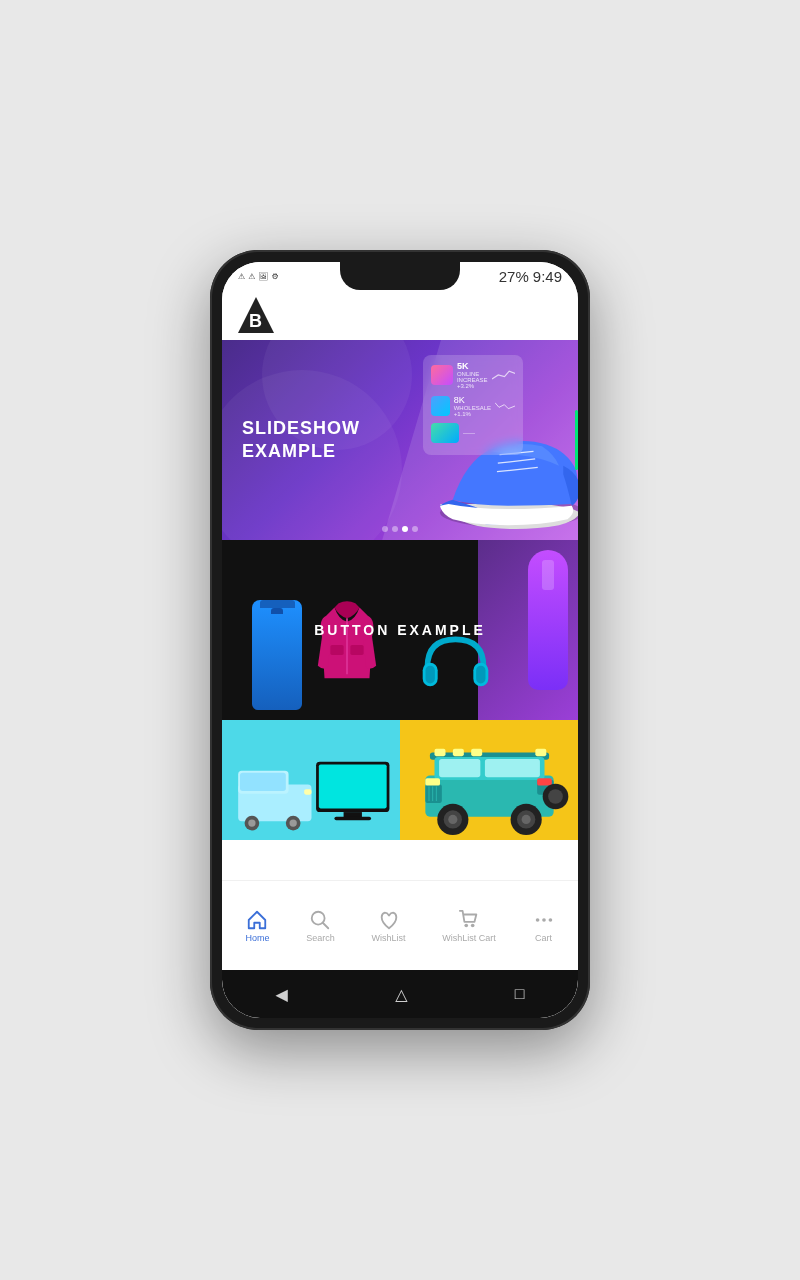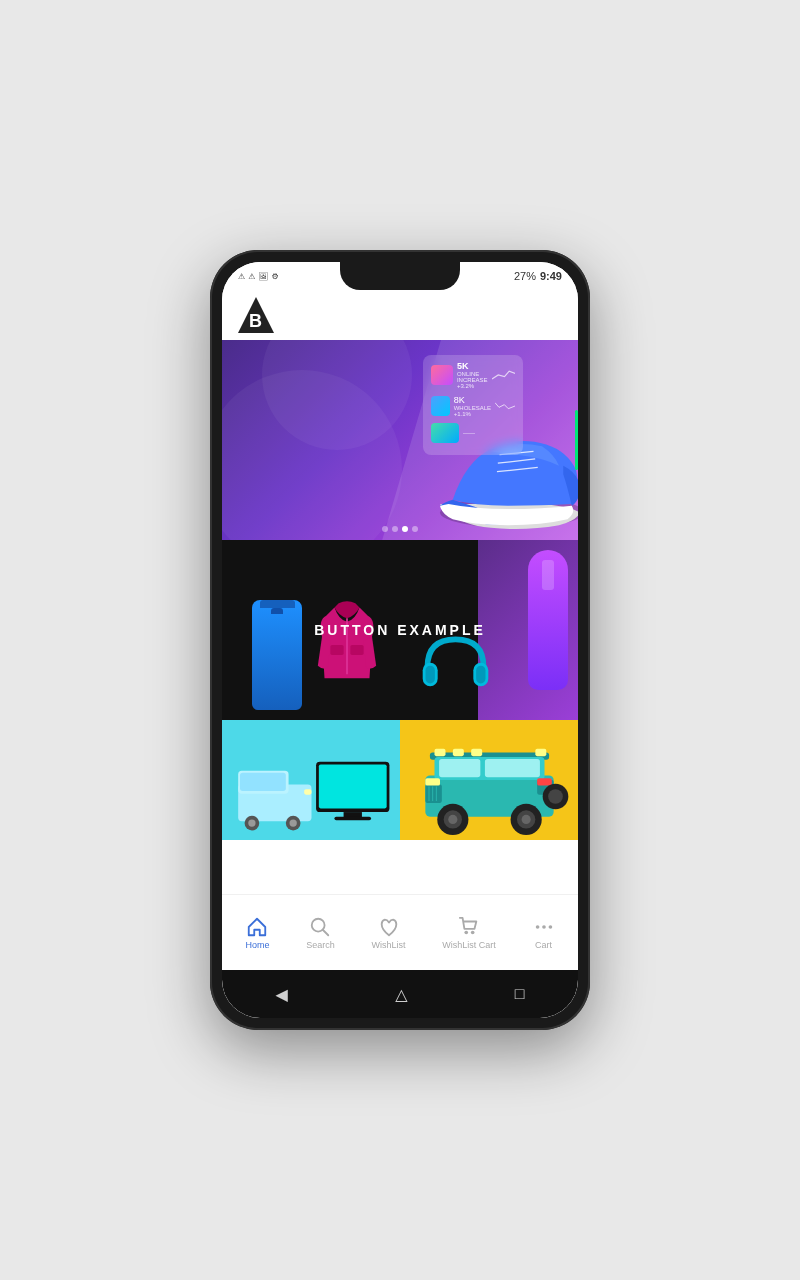--- a/index.html
+++ b/index.html
@@ -61,26 +61,26 @@
     .status-icon {
       font-size: 8px;
       color: #333;
     }
     .status-right {
       display: flex;
       align-items: center;
       gap: 4px;
     }
     .status-time {
-      font-size: 11px;
-      font-weight: 700;
+      font-size: 15px;
+      font-weight: 400;
       color: #333;
     }
     .status-battery {
-      font-size: 11px;
+      font-size: 15px;
       color: #333;
     }
     
     .app-content {
       flex: 1;
       overflow-y: auto;
       overflow-x: hidden;
       scrollbar-width: none;
     }
     .app-content::-webkit-scrollbar { display: none; }
@@ -281,21 +281,21 @@
     .grid-cell-right {
       background: #f5c518;
       position: relative;
       overflow: hidden;
       display: flex;
       align-items: center;
       justify-content: center;
     }
     
     .bottom-nav {
-      height: 76px;
+      height: 90px;
       background: #fff;
       border-top: 1px solid #f0f0f0;
       display: flex;
       align-items: center;
       justify-content: space-around;
       padding: 0 5px;
     }
     .nav-item {
       display: flex;
       flex-direction: column;
@@ -368,20 +368,24 @@
 
       <div class="slideshow-banner">
 
         <div style="position:absolute;bottom:-30px;left:-20px;width:200px;height:200px;background:rgba(255,255,255,0.05);border-radius:50%;z-index:1;"></div>
         <div style="position:absolute;top:-40px;left:40px;width:150px;height:150px;background:rgba(255,255,255,0.05);border-radius:50%;z-index:1;"></div>
 
         <div style="position:absolute;right:0;top:0;width:55%;height:100%;z-index:1;overflow:hidden;">
           <div style="position:absolute;right:0;top:0;width:100%;height:100%;background:rgba(255,255,255,0.12);clip-path:polygon(30% 0%, 100% 0%, 100% 100%, 0% 100%);"></div>
         </div>
 
+        <div class="slideshow-text" style="position:relative;z-index:4;">
+          <div class="slideshow-title">SLIDESHOW</div>
+          <div class="slideshow-title">EXAMPLE</div>
+        </div>
 
         <div class="slideshow-card" style="position:absolute;right:55px;top:15px;z-index:4;background:rgba(255,255,255,0.18);border-radius:8px;padding:6px 8px;width:100px;">
 
           <div class="stat-row">
             <div class="stat-thumb"></div>
             <div class="stat-line">
               <div style="font-size:9px;font-weight:700;color:#fff;">5K</div>
               <div style="font-size:6px;color:rgba(255,255,255,0.8);">ONLINE INCREASE</div>
               <div style="font-size:6px;color:rgba(255,255,255,0.8);">+3.2%</div>
             </div>

